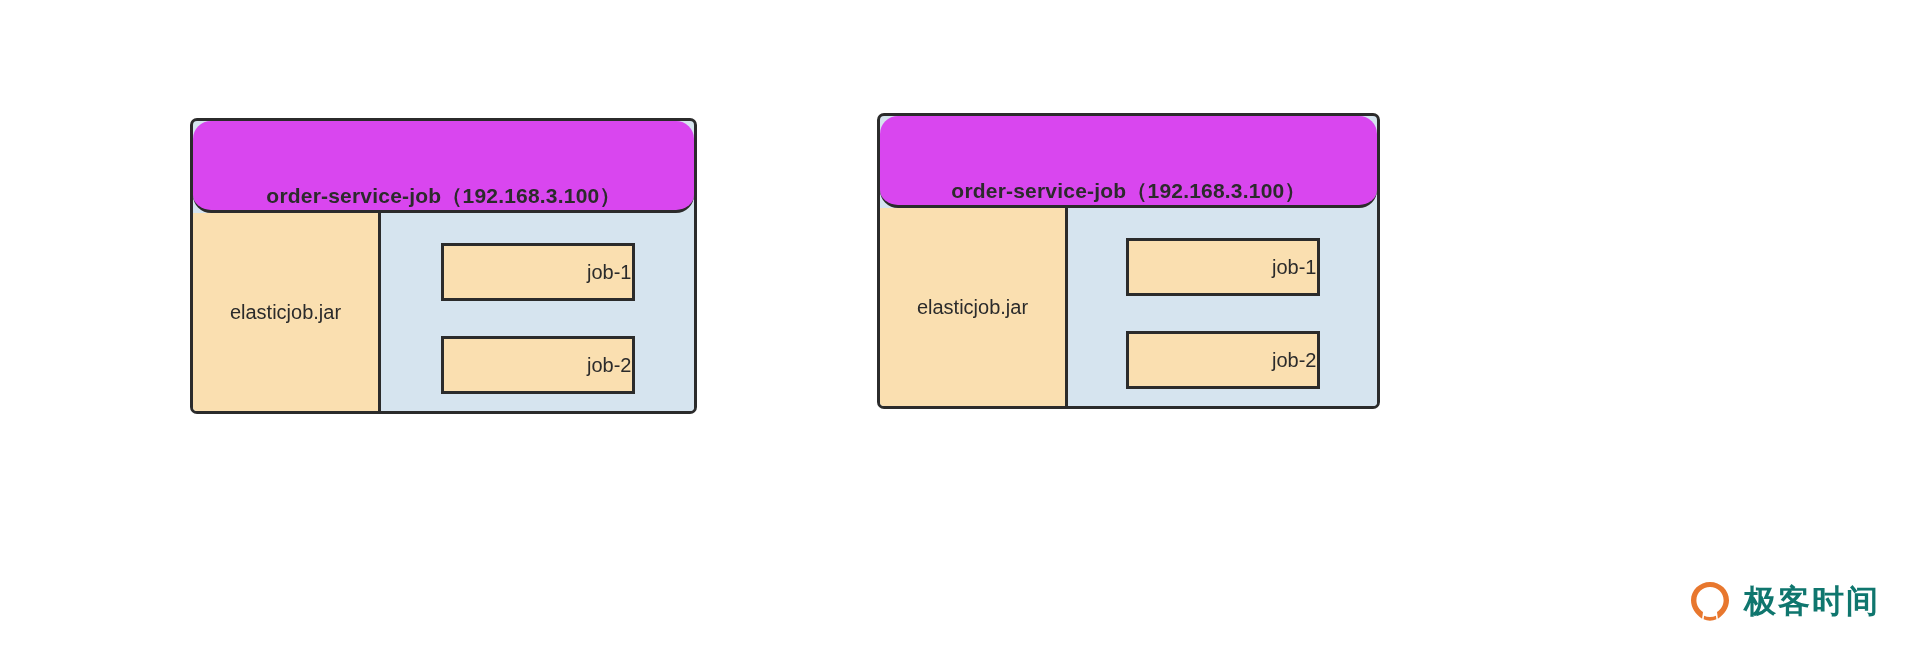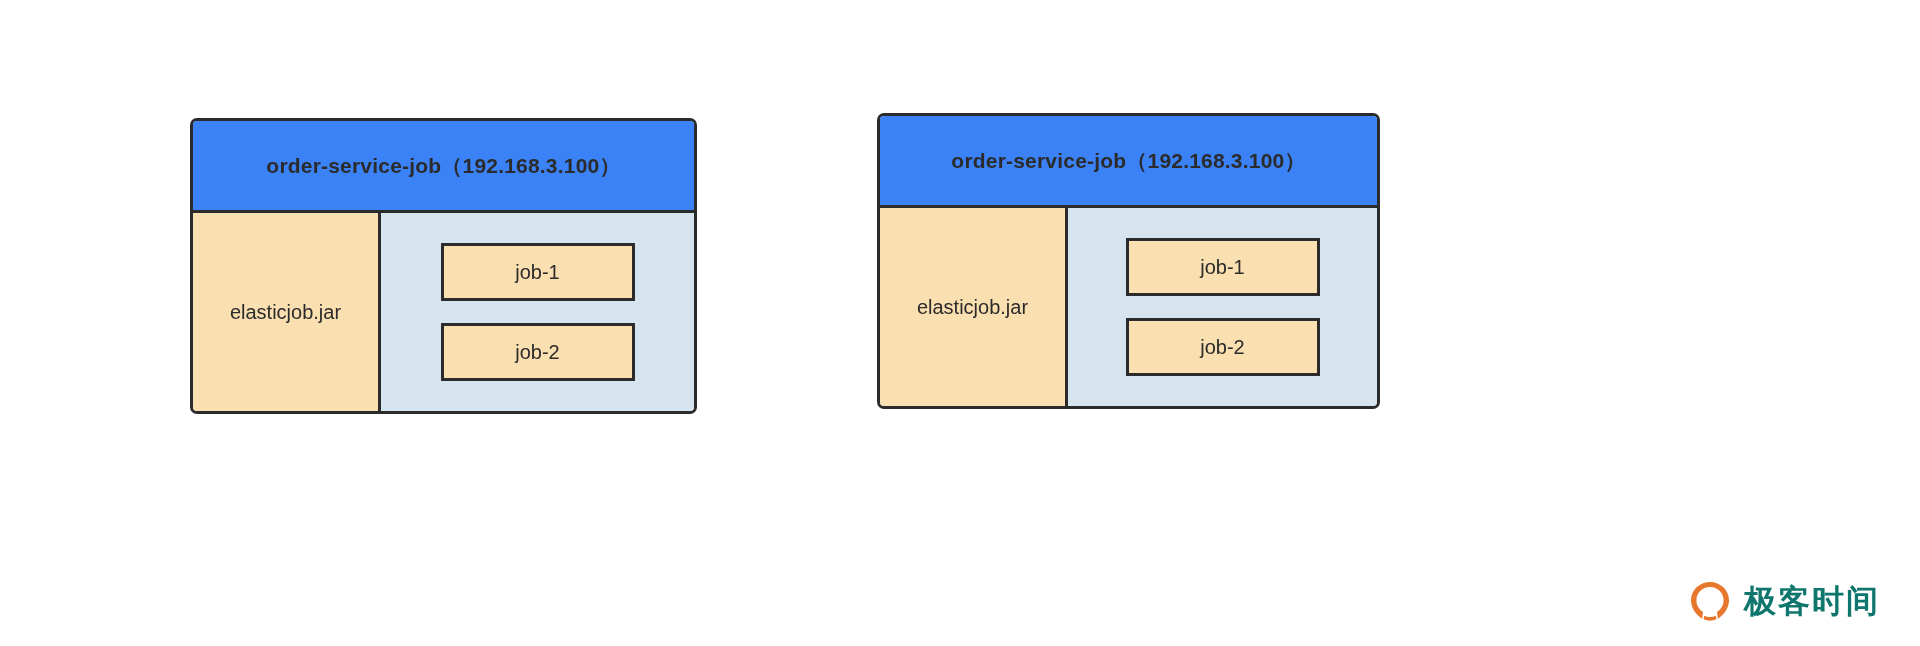--- a/index.html
+++ b/index.html
@@ -34,25 +34,26 @@
   }
 
   .node-left  { left: 190px; top: 118px; width: 507px; height: 296px; }
   .node-right { left: 877px; top: 113px; width: 503px; height: 296px; }
 
   
   .node-header {
     box-sizing: border-box;
     height: 92px;
     flex: 0 0 92px;
-    background: #3b82f6;
+    background: #d946ef;
     border-bottom: 3px solid #2b2b2b;
     display: flex;
-    align-items: center;
+    align-items: flex-end;
     justify-content: center;
+    border-radius: 18px;
   }
   .node-header-text {
     font-size: 21px;
     font-weight: 700;
     letter-spacing: 0.2px;
     color: #2b2b2b;
     white-space: nowrap;
   }
 
   
@@ -91,21 +92,22 @@
   }
 
   .job-box {
     box-sizing: border-box;
     width: 194px;
     height: 58px;
     background: #fadfb0;
     border: 3px solid #2b2b2b;
     display: flex;
     align-items: center;
-    justify-content: center;
+    justify-content: flex-end;
+    margin-top: 13px;
   }
   .job-label {
     font-size: 20px;
     color: #2b2b2b;
     white-space: nowrap;
   }
 
   
   .watermark {
     position: absolute;

